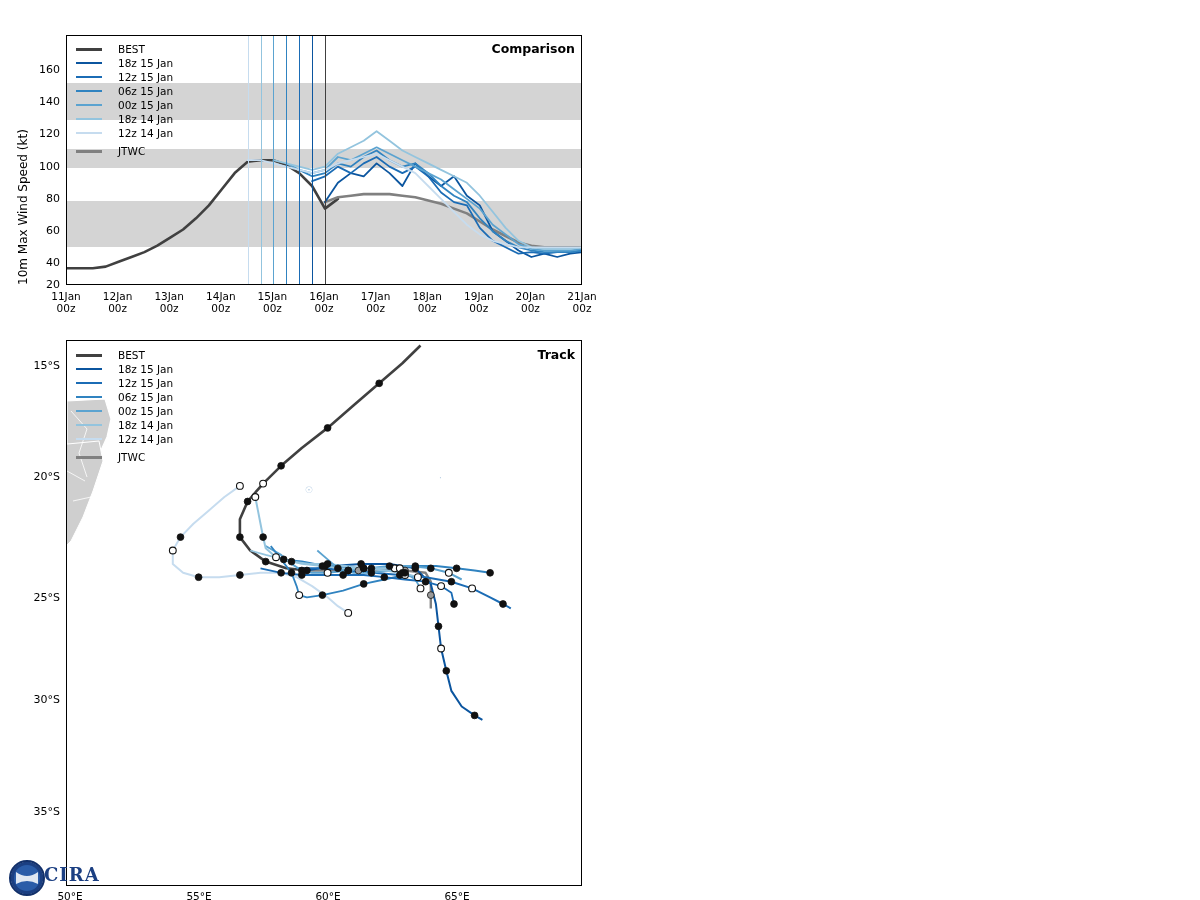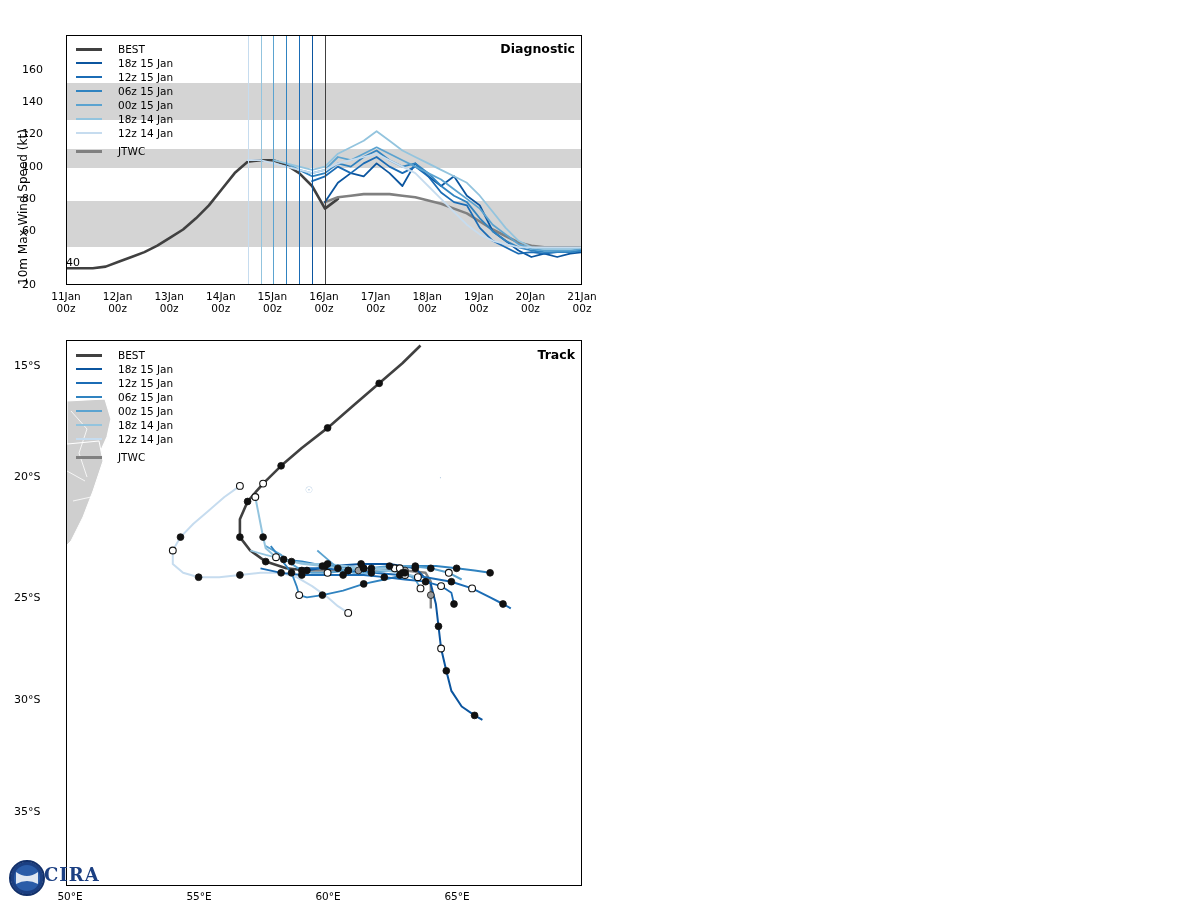--- a/index.html
+++ b/index.html
@@ -11,21 +11,21 @@
   .title-bar{position:absolute;top:0;left:0;width:1200px;height:30px;}
   .title-left{position:absolute;left:16px;top:4px;font-size:20px;font-weight:bold;color:#000;letter-spacing:0px;}
   .title-right{position:absolute;right:14px;top:4px;font-size:20px;font-weight:bold;color:#000;}
 
   .panel{position:absolute;box-sizing:border-box;}
   .plotbox{position:absolute;border:1px solid #000;box-sizing:border-box;background:#fff;overflow:hidden;}
   .band{position:absolute;left:0;right:0;background:#d4d4d4;}
   .vline{position:absolute;top:0;bottom:0;width:1px;}
   .panel-label{position:absolute;font-size:12.5px;font-weight:bold;color:#000;}
   .axis-y-label{position:absolute;font-size:12px;color:#000;transform:rotate(-90deg);transform-origin:left top;white-space:nowrap;}
-  .tick-lab{position:absolute;font-size:11px;color:#000;text-align:left;white-space:nowrap;}
+  .tick-lab{position:absolute;font-size:11px;color:#000;text-align:right;white-space:nowrap;}
   .xtick{position:absolute;font-size:10.5px;color:#000;text-align:center;white-space:nowrap;line-height:12px;}
   .legend{position:absolute;font-size:10.5px;color:#000;}
   .legend .row{display:flex;align-items:center;height:14px;}
   .legend .swatch{width:26px;height:0;border-top-width:2.5px;border-top-style:solid;margin-right:6px;}
   .legend .lab{white-space:nowrap;margin-left:10px;}
   svg{position:absolute;left:0;top:0;overflow:visible;}
   .logo{position:absolute;left:8px;top:858px;width:120px;height:40px;}
   .logo-text{position:absolute;left:44px;top:864px;font-size:18px;font-weight:bold;color:#1b3f82;font-family:"DejaVu Serif",serif;letter-spacing:1px;}
 </style>
 </head>
@@ -54,30 +54,30 @@
         </g>
     </svg>
 
     <div class="vline" style="left:180.6px;background:#c6dcef;"></div>
     <div class="vline" style="left:193.5px;background:#93c4de;"></div>
     <div class="vline" style="left:206.4px;background:#5ba3d0;"></div>
     <div class="vline" style="left:219.3px;background:#3083c0;"></div>
     <div class="vline" style="left:232.2px;background:#1b6cb5;"></div>
     <div class="vline" style="left:245.1px;background:#0b559f;"></div>
     <div class="vline" style="left:258px;background:#404040;"></div>
-    <div class="panel-label" style="right:6px;top:5px;">Diagnostic</div>
+    <div class="panel-label" style="right:6px;top:5px;">Comparison</div>
   </div>
 
   <div class="tick-lab" style="left:22px;top:33px;width:38px;">160</div>
   <div class="tick-lab" style="left:22px;top:65px;width:38px;">140</div>
   <div class="tick-lab" style="left:22px;top:97px;width:38px;">120</div>
   <div class="tick-lab" style="left:22px;top:130px;width:38px;">100</div>
   <div class="tick-lab" style="left:22px;top:162px;width:38px;">80</div>
   <div class="tick-lab" style="left:22px;top:194px;width:38px;">60</div>
-  <div class="tick-lab" style="left:22px;top:226px;width:38px;margin-left:44px;">40</div>
+  <div class="tick-lab" style="left:22px;top:226px;width:38px;">40</div>
   <div class="tick-lab" style="left:22px;top:248px;width:38px;">20</div>
 
   <div class="legend" style="left:76px;top:12px;">
     <div class="row">
         <span class="swatch" style="border-top-color:#404040;border-top-width:3px;"></span>
         <span class="lab">BEST</span>
       </div>
     <div class="row">
         <span class="swatch" style="border-top-color:#0b559f;"></span>
         <span class="lab">18z 15 Jan</span>

